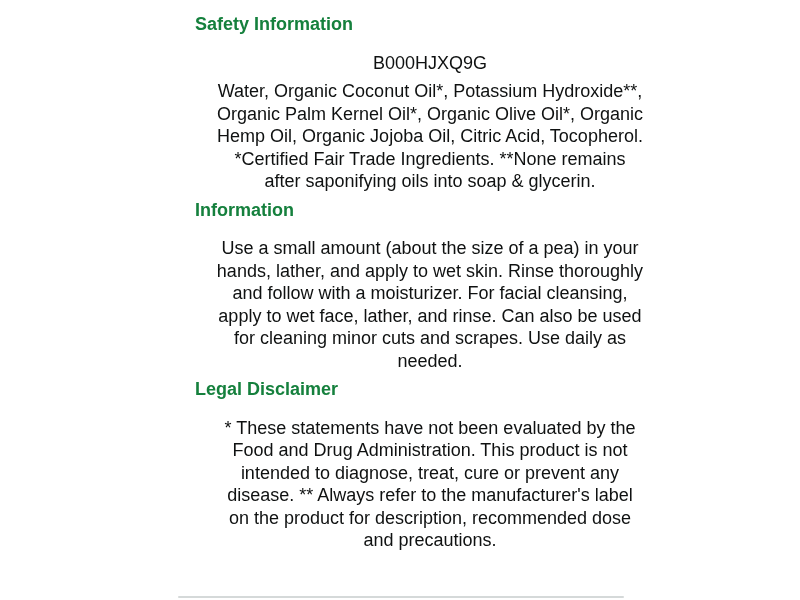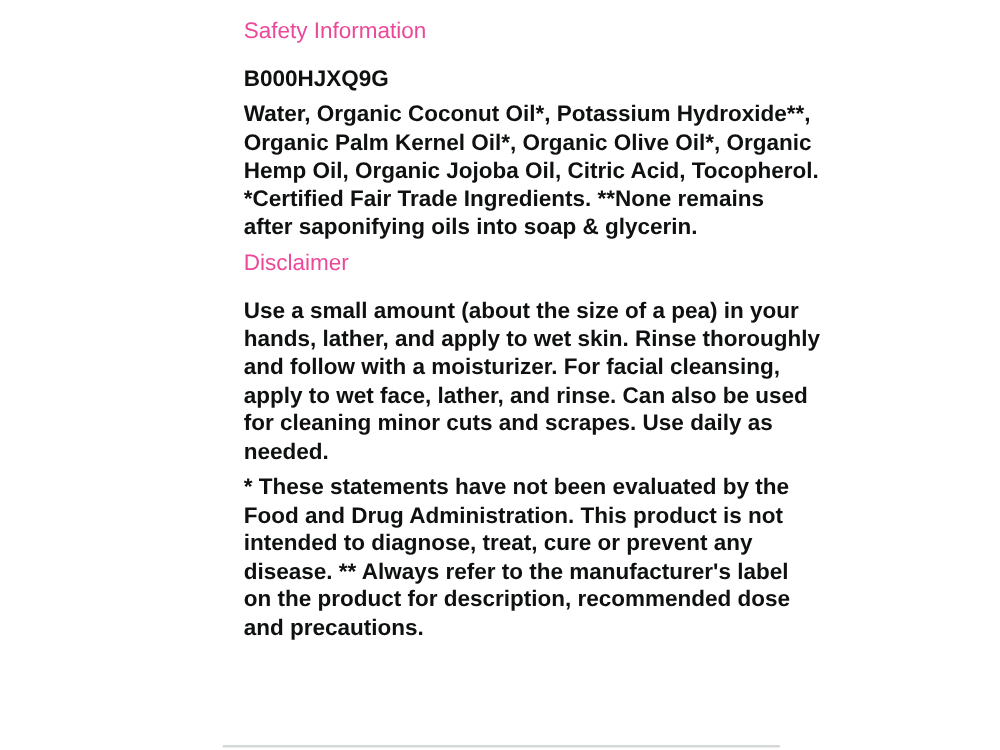--- a/index.html
+++ b/index.html
@@ -18,31 +18,32 @@
   }
   .content {
     position: absolute;
     top: 13px;
     left: 195px;
     width: 470px;
   }
   .section-heading {
     font-size: 18px;
     line-height: 22.5px;
-    font-weight: 400;
+    font-weight: 700;
     margin: 0 0 16px 0;
-    color: #ec4899;
+    color: #15803d;
   }
   .section-para {
     font-size: 18px;
     line-height: 22.5px;
-    font-weight: 700;
+    font-weight: 400;
     margin: 0 0 6px 0;
     color: #0f1111;
     white-space: pre-line;
+    text-align: center;
   }
   .divider {
     position: absolute;
     left: 178px;
     top: 596px;
     width: 446px;
     height: 2px;
     background: #d5d9d9;
     border-radius: 1px;
   }
@@ -56,29 +57,30 @@
 
   <p class="section-para">B000HJXQ9G</p>
 
 
   <p class="section-para">Water, Organic Coconut Oil*, Potassium Hydroxide**,
 Organic Palm Kernel Oil*, Organic Olive Oil*, Organic
 Hemp Oil, Organic Jojoba Oil, Citric Acid, Tocopherol.
 *Certified Fair Trade Ingredients. **None remains
 after saponifying oils into soap &amp; glycerin.</p>
 
-  <h3 class="section-heading">Disclaimer</h3>
+  <h3 class="section-heading">Information</h3>
 
   <p class="section-para">Use a small amount (about the size of a pea) in your
 hands, lather, and apply to wet skin. Rinse thoroughly
 and follow with a moisturizer. For facial cleansing,
 apply to wet face, lather, and rinse. Can also be used
 for cleaning minor cuts and scrapes. Use daily as
 needed.</p>
 
+  <h3 class="section-heading">Legal Disclaimer</h3>
 
   <p class="section-para">* These statements have not been evaluated by the
 Food and Drug Administration. This product is not
 intended to diagnose, treat, cure or prevent any
 disease. ** Always refer to the manufacturer's label
 on the product for description, recommended dose
 and precautions.</p>
 
 </div>
 

